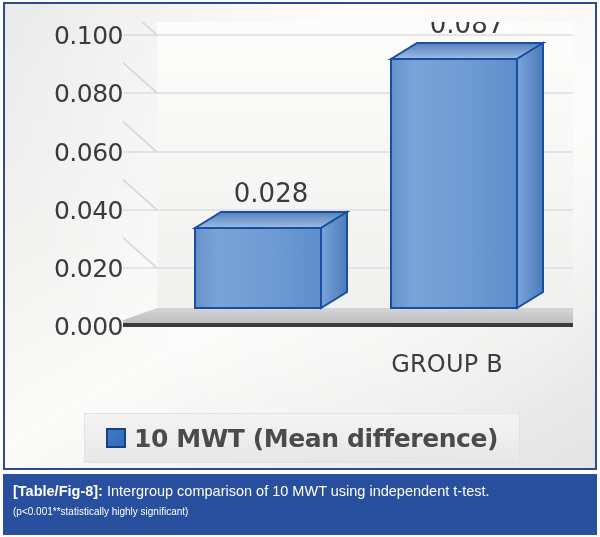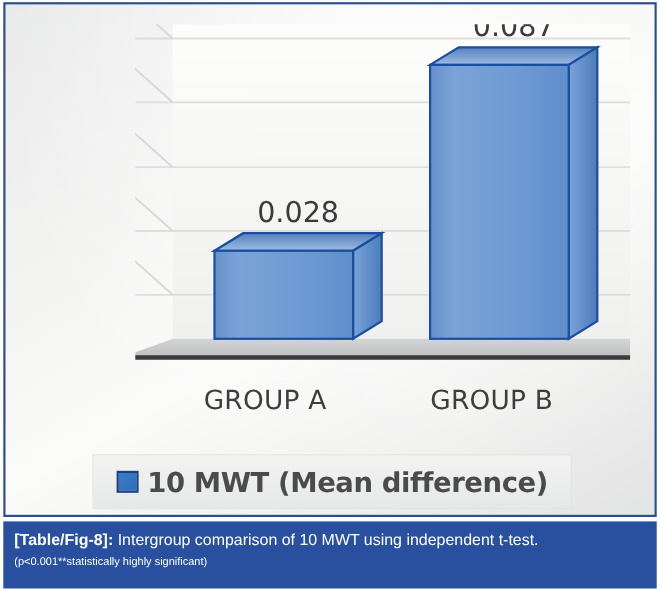--- a/index.html
+++ b/index.html
@@ -147,20 +147,28 @@
   }
 </style>
 </head>
 <body>
 
 <div id="root">
 
   <div class="chart-panel">
     <div class="panel-sheen"></div>
 
+    <div class="ylabels">
+      <div class="ytick" style="top:31px;">0.100</div>
+      <div class="ytick" style="top:89px;">0.080</div>
+      <div class="ytick" style="top:148px;">0.060</div>
+      <div class="ytick" style="top:206px;">0.040</div>
+      <div class="ytick" style="top:264px;">0.020</div>
+      <div class="ytick" style="top:322px;">0.000</div>
+    </div>
 
     <div class="plot">
       <svg width="450" height="320" viewBox="0 0 450 320">
         <defs>
           <linearGradient id="gFront" x1="0" y1="0" x2="1" y2="0">
             <stop offset="0%" stop-color="#6791cb"></stop>
             <stop offset="18%" stop-color="#7aa3d8"></stop>
             <stop offset="60%" stop-color="#6e9bd3"></stop>
             <stop offset="100%" stop-color="#5f8ecb"></stop>
           </linearGradient>
@@ -217,21 +225,20 @@
           <polygon points="394,37 420,21 420,270 394,286" fill="url(#gSide)" stroke="#194f9e" stroke-width="2"></polygon>
           <rect x="268" y="37" width="126" height="249" fill="url(#gFront)" stroke="#194f9e" stroke-width="2"></rect>
         </g>
 
         <text id="vlabel-a" x="148" y="180" text-anchor="middle" font-family="DejaVu Sans, sans-serif" font-size="26" fill="#3b3b3b">0.028</text>
         <text id="vlabel-b" x="344" y="11" text-anchor="middle" font-family="DejaVu Sans, sans-serif" font-size="26" fill="#3b3b3b">0.087</text>
       </svg>
     </div>
 
     <div class="xlabels">
-      <div class="xtick" style="left:118px; top:0;">GROUP A</div>
       <div class="xtick" style="left:324px; top:0;text-align:right;">GROUP B</div>
     </div>
 
     <div class="legend">
       <span class="legend-swatch"></span>
       <span class="legend-label">10 MWT (Mean difference)</span>
     </div>
   </div>
 
   <div class="caption">

